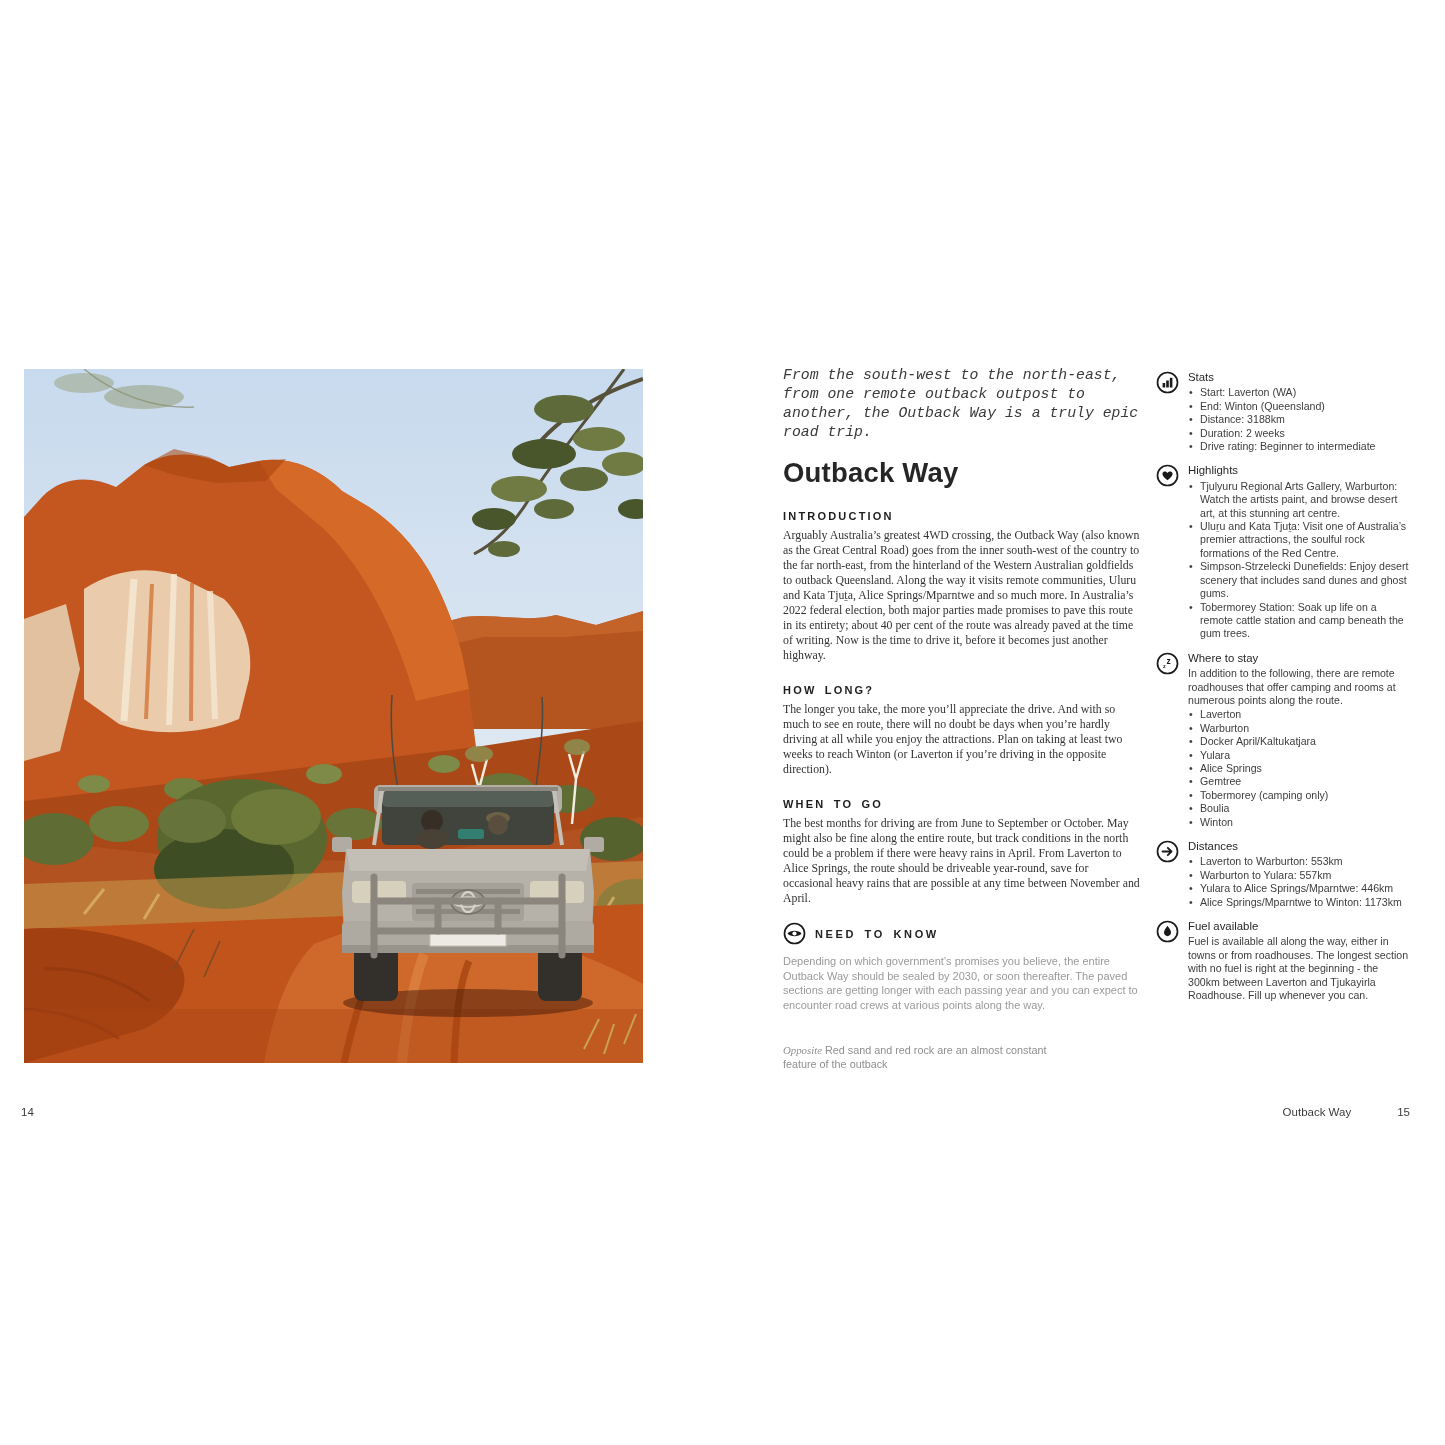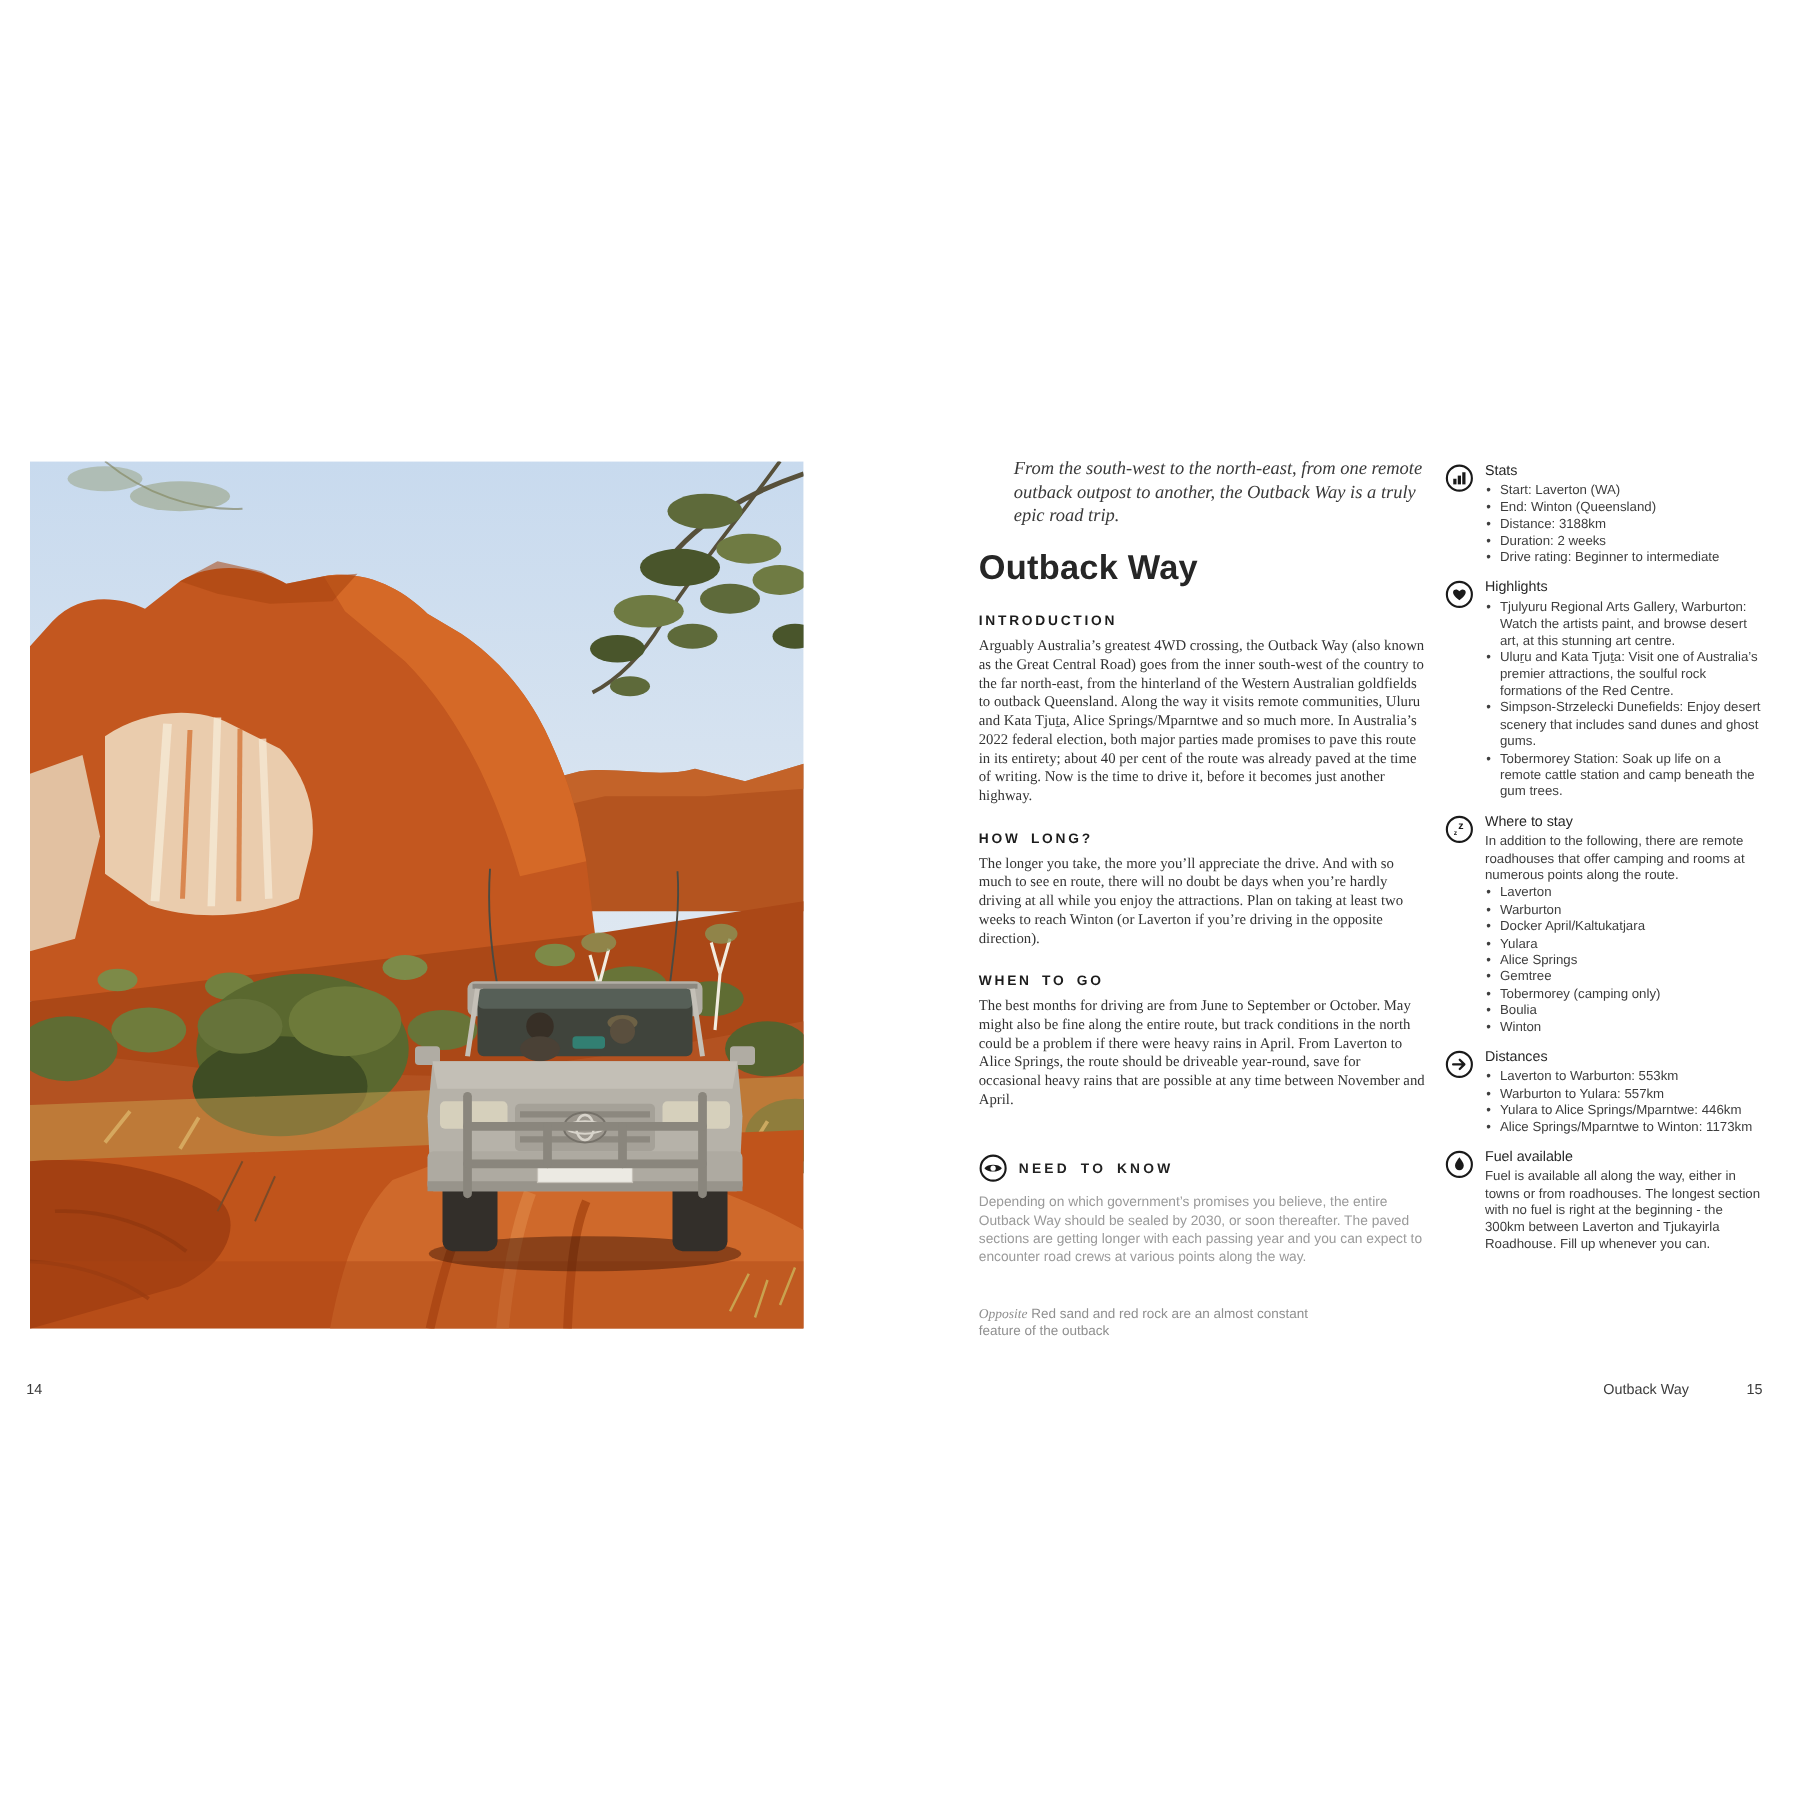--- a/index.html
+++ b/index.html
@@ -10,35 +10,35 @@
 
   
   .photo { position:absolute; left:24px; top:369px; width:619px; height:694px; overflow:hidden; }
   .photo svg { display:block; width:100%; height:100%; }
 
   .footer-left { position:absolute; left:21px; top:1106px; font-size:11.5px; color:#3c3c3c; }
 
   
   .main-col { position:absolute; left:783px; top:366px; width:357px; }
   .quote {
-    font-family:Liberation Serif, serif;
-    font-style:italic; font-size:14.8px; line-height:19px; color:#3a3a3a;margin-left:28px;
+    font-family:Liberation Mono, monospace;
+    font-style:italic; font-size:14.8px; line-height:19px; color:#3a3a3a;
   }
   .title {
     margin-top:15px; font-size:27.5px; font-weight:700; color:#262626; letter-spacing:.2px;
   }
   .text-section h2 {
     margin-top:21px; font-size:11px; font-weight:700; color:#1c1c1c;
     letter-spacing:2.2px; word-spacing:3px;
   }
   .text-section p {
     margin-top:6px; font-family:"Liberation Serif","DejaVu Serif",serif;
     font-size:11.8px; line-height:15px; color:#333333;
   }
-  .need-to-know { margin-top:36px; }
+  .need-to-know { margin-top:16px; }
   .ntk-head { display:flex; align-items:center; gap:9px; }
   .ntk-head h3 { font-size:11px; font-weight:700; letter-spacing:2.6px; word-spacing:3px; color:#222; }
   .ntk-head .icon svg { display:block; }
   .ntk-body { margin-top:9px; font-size:11px; line-height:14.5px; color:#9a9a9a; }
   .caption { margin-top:31px; font-size:10.8px; line-height:14px; color:#8f8f8f; max-width:276px; }
   .caption em { font-family:"Liberation Serif","DejaVu Serif",serif; font-style:italic; color:#8f8f8f; }
 
   
   .sidebar { position:absolute; left:1156px; top:371px; width:256px; }
   .sb-section { display:flex; gap:9px; margin-bottom:11px; }

